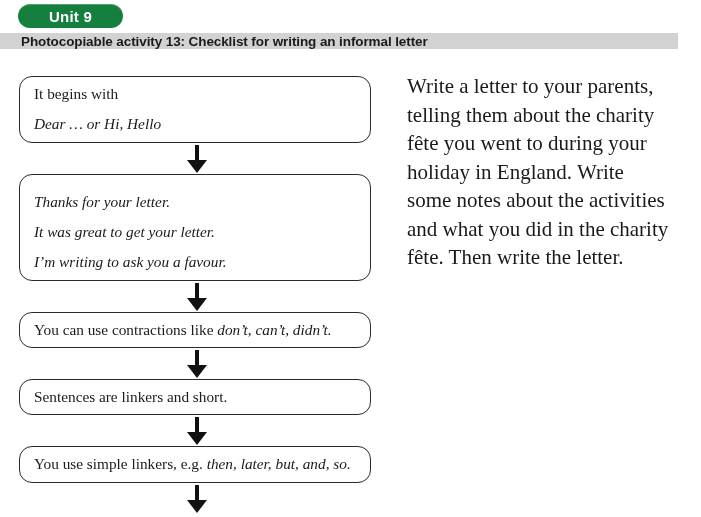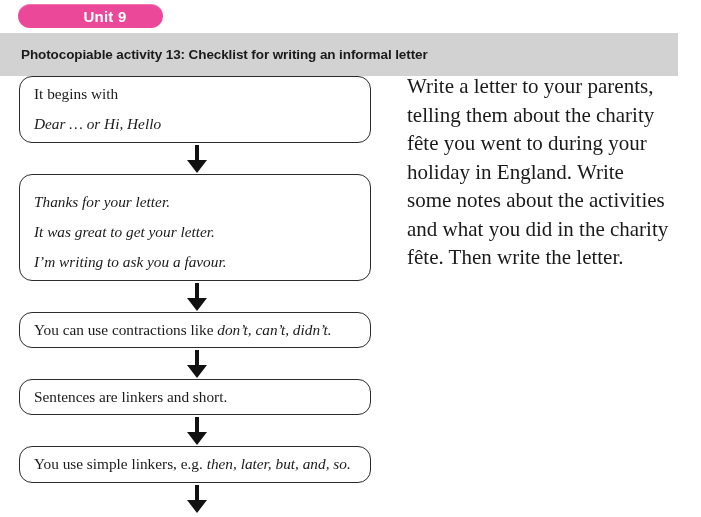--- a/index.html
+++ b/index.html
@@ -15,46 +15,45 @@
     font-family: "Liberation Serif", "DejaVu Serif", serif;
     color: #1a1a1a;
     -webkit-font-smoothing: antialiased;
   }
 
   
   #unit-badge {
     position: absolute;
     left: 18px;
     top: 4px;
-    width: 116px;
+    width: 105px;
     height: 24px;
-    background: #ec4899;
+    background: #15803d;
     border-radius: 12px;
     box-shadow: inset 0 1px 0 rgba(255,255,255,0.25);
     display: flex;
     align-items: center;
     justify-content: center;
-    padding-left: 29px;
   }
   #unit-badge .badge-label {
     color: #ffffff;
     font-family: "Liberation Sans", "DejaVu Sans", sans-serif;
     font-weight: bold;
     font-size: 15px;
     letter-spacing: 0.2px;
     line-height: 1;
   }
 
   
   #activity-header {
     position: absolute;
     left: 0;
     top: 33px;
     width: 678px;
-    height: 43px;
+    height: 16px;
     background: #d2d2d2;
     display: flex;
     align-items: center;
   }
   #activity-header .header-label {
     margin-left: 21px;
     font-family: "Liberation Sans", "DejaVu Sans", sans-serif;
     font-weight: bold;
     font-size: 13.5px;
     color: #1a1a1a;

